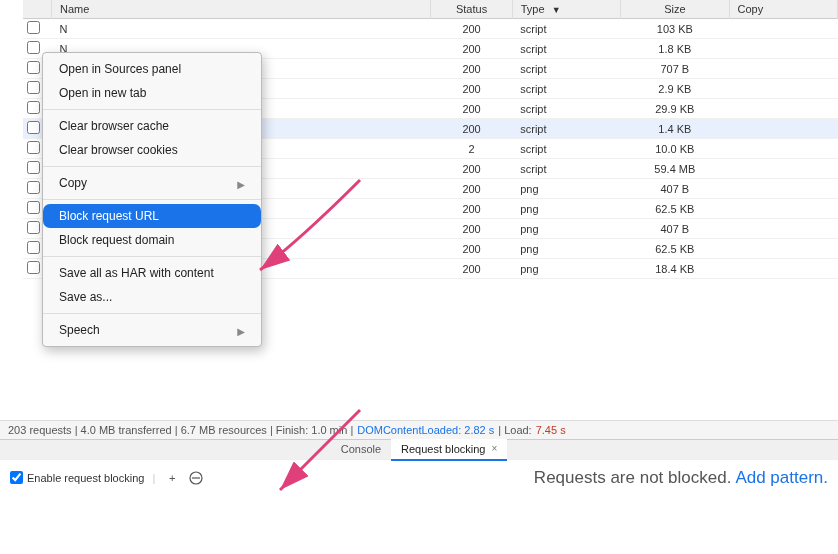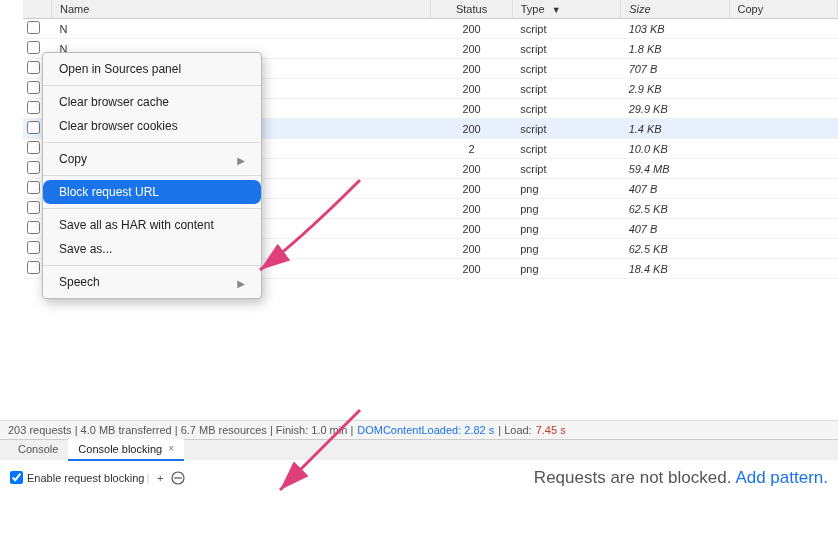--- a/index.html
+++ b/index.html
@@ -42,21 +42,21 @@
     }
     .network-table td {
       padding: 2px 8px;
       border-bottom: 1px solid #f0f0f0;
       white-space: nowrap;
       font-size: 11px;
     }
     .network-table .col-name { width: 280px; max-width: 280px; overflow: hidden; text-overflow: ellipsis; }
     .network-table .col-status { width: 60px; text-align: center; }
     .network-table .col-type { width: 80px; }
-    .network-table .col-size { width: 80px; text-align: left; font-style: italic; }
+    .network-table .col-size { width: 80px; text-align: center; }
     .network-table .col-time { width: 80px; }
 
     .network-table .col-checkbox {
       width: 20px;
       padding: 2px 4px;
     }
     .netflix-icon {
       color: #e50914;
       font-weight: bold;
       font-size: 10px;
@@ -123,20 +123,21 @@
     }
 
     
     .bottom-tabs {
       background: #f0f0f0;
       border-top: 1px solid #ccc;
       display: flex;
       align-items: center;
       padding: 0 8px;
       height: 20px;
+      justify-content: center;
     }
     .bottom-tab {
       padding: 4px 10px;
       font-size: 11px;
       color: #555;
       cursor: pointer;
       border-bottom: 2px solid transparent;
       display: flex;
       align-items: center;
       gap: 4px;
@@ -159,20 +160,21 @@
       padding: 6px 10px;
       border-top: 1px solid #eee;
       display: flex;
       align-items: center;
       justify-content: space-between;
       height: 36px;
     }
     .request-blocking-left {
       display: flex;
       align-items: center;
+      gap: 6px;
     }
     .request-blocking-right {
       display: flex;
       align-items: center;
       gap: 4px;
       font-size: 17px;
       color: #555;
     }
     .request-blocking-right .link {
       color: #1a73e8;
@@ -336,35 +338,41 @@
           <td class="col-size">18.4 KB</td>
           <td class="col-time"></td>
         </tr>
       </tbody>
   </table>
 
   <div class="context-menu" id="context-menu">
   <div class="context-menu-item">
         <span>Open in Sources panel</span>
       </div>
+      <div class="context-menu-item">
+        <span>Open in new tab</span>
+      </div>
       <hr class="context-menu-divider">
       <div class="context-menu-item">
         <span>Clear browser cache</span>
       </div>
       <div class="context-menu-item">
         <span>Clear browser cookies</span>
       </div>
       <hr class="context-menu-divider">
       <div class="context-menu-item">
         <span>Copy</span>
         <span class="submenu-arrow">▶</span>
       </div>
       <hr class="context-menu-divider">
       <div class="context-menu-item highlighted">
         <span>Block request URL</span>
+      </div>
+      <div class="context-menu-item">
+        <span>Block request domain</span>
       </div>
       <hr class="context-menu-divider">
       <div class="context-menu-item">
         <span>Save all as HAR with content</span>
       </div>
       <div class="context-menu-item">
         <span>Save as...</span>
       </div>
       <hr class="context-menu-divider">
       <div class="context-menu-item">
@@ -382,21 +390,21 @@
   </a>
   <span>| Load:</span>
   <span class="load-time">7.45 s</span>
 </div>
 
 <div class="bottom-tabs">
   <div class="bottom-tab">
     <span>Console</span>
   </div>
   <div class="bottom-tab active">
-    <span>Console blocking</span>
+    <span>Request blocking</span>
     <span class="close-btn">×</span>
   </div>
 </div>
 
 <div class="request-blocking-panel">
   <div class="request-blocking-left">
     <label class="checkbox-label">
       <input type="checkbox" checked="" style="">
       <span>Enable request blocking</span>
     </label>

